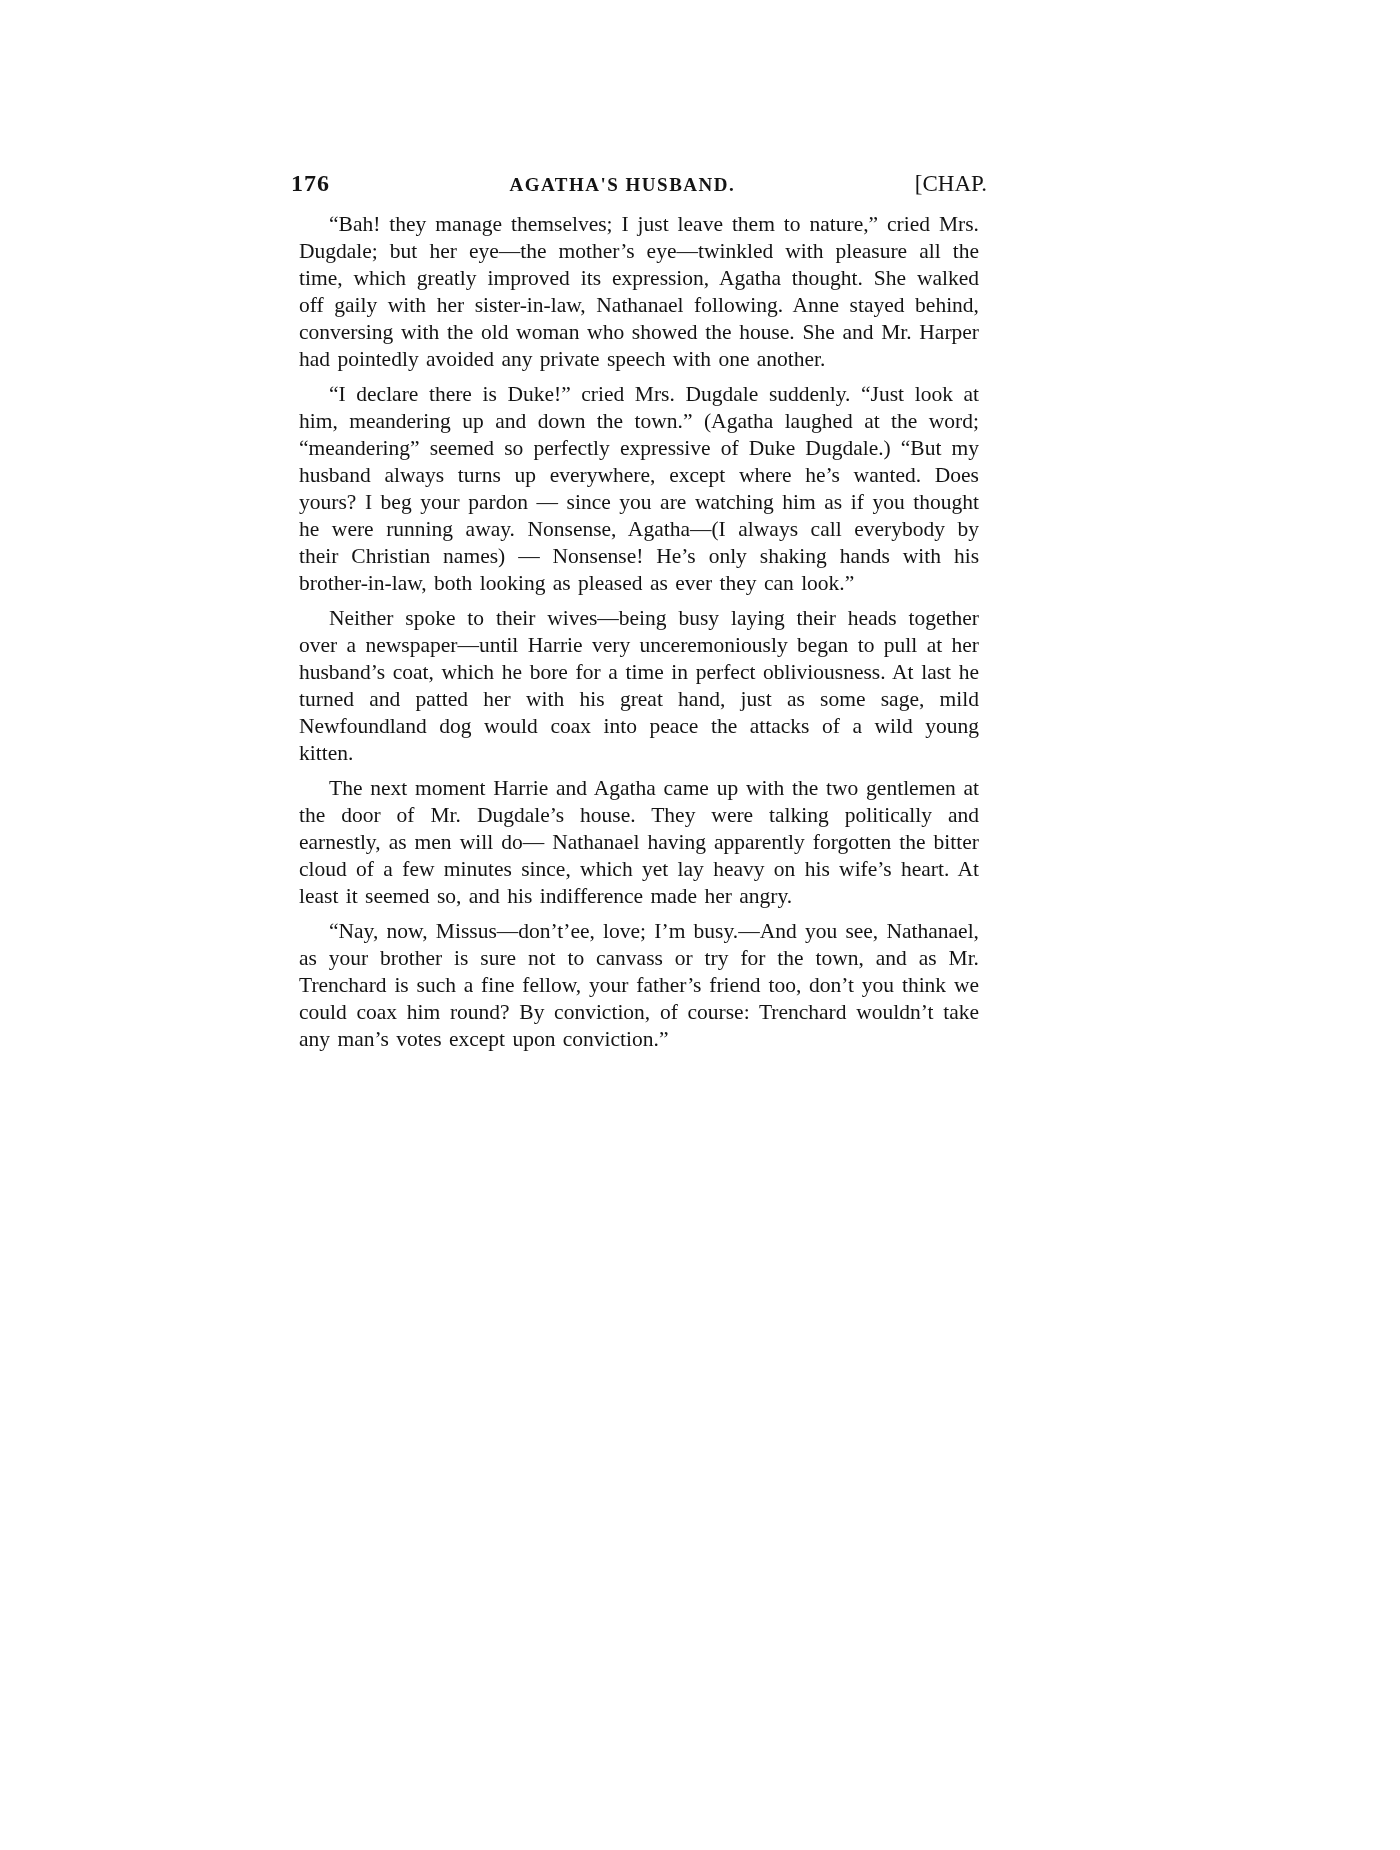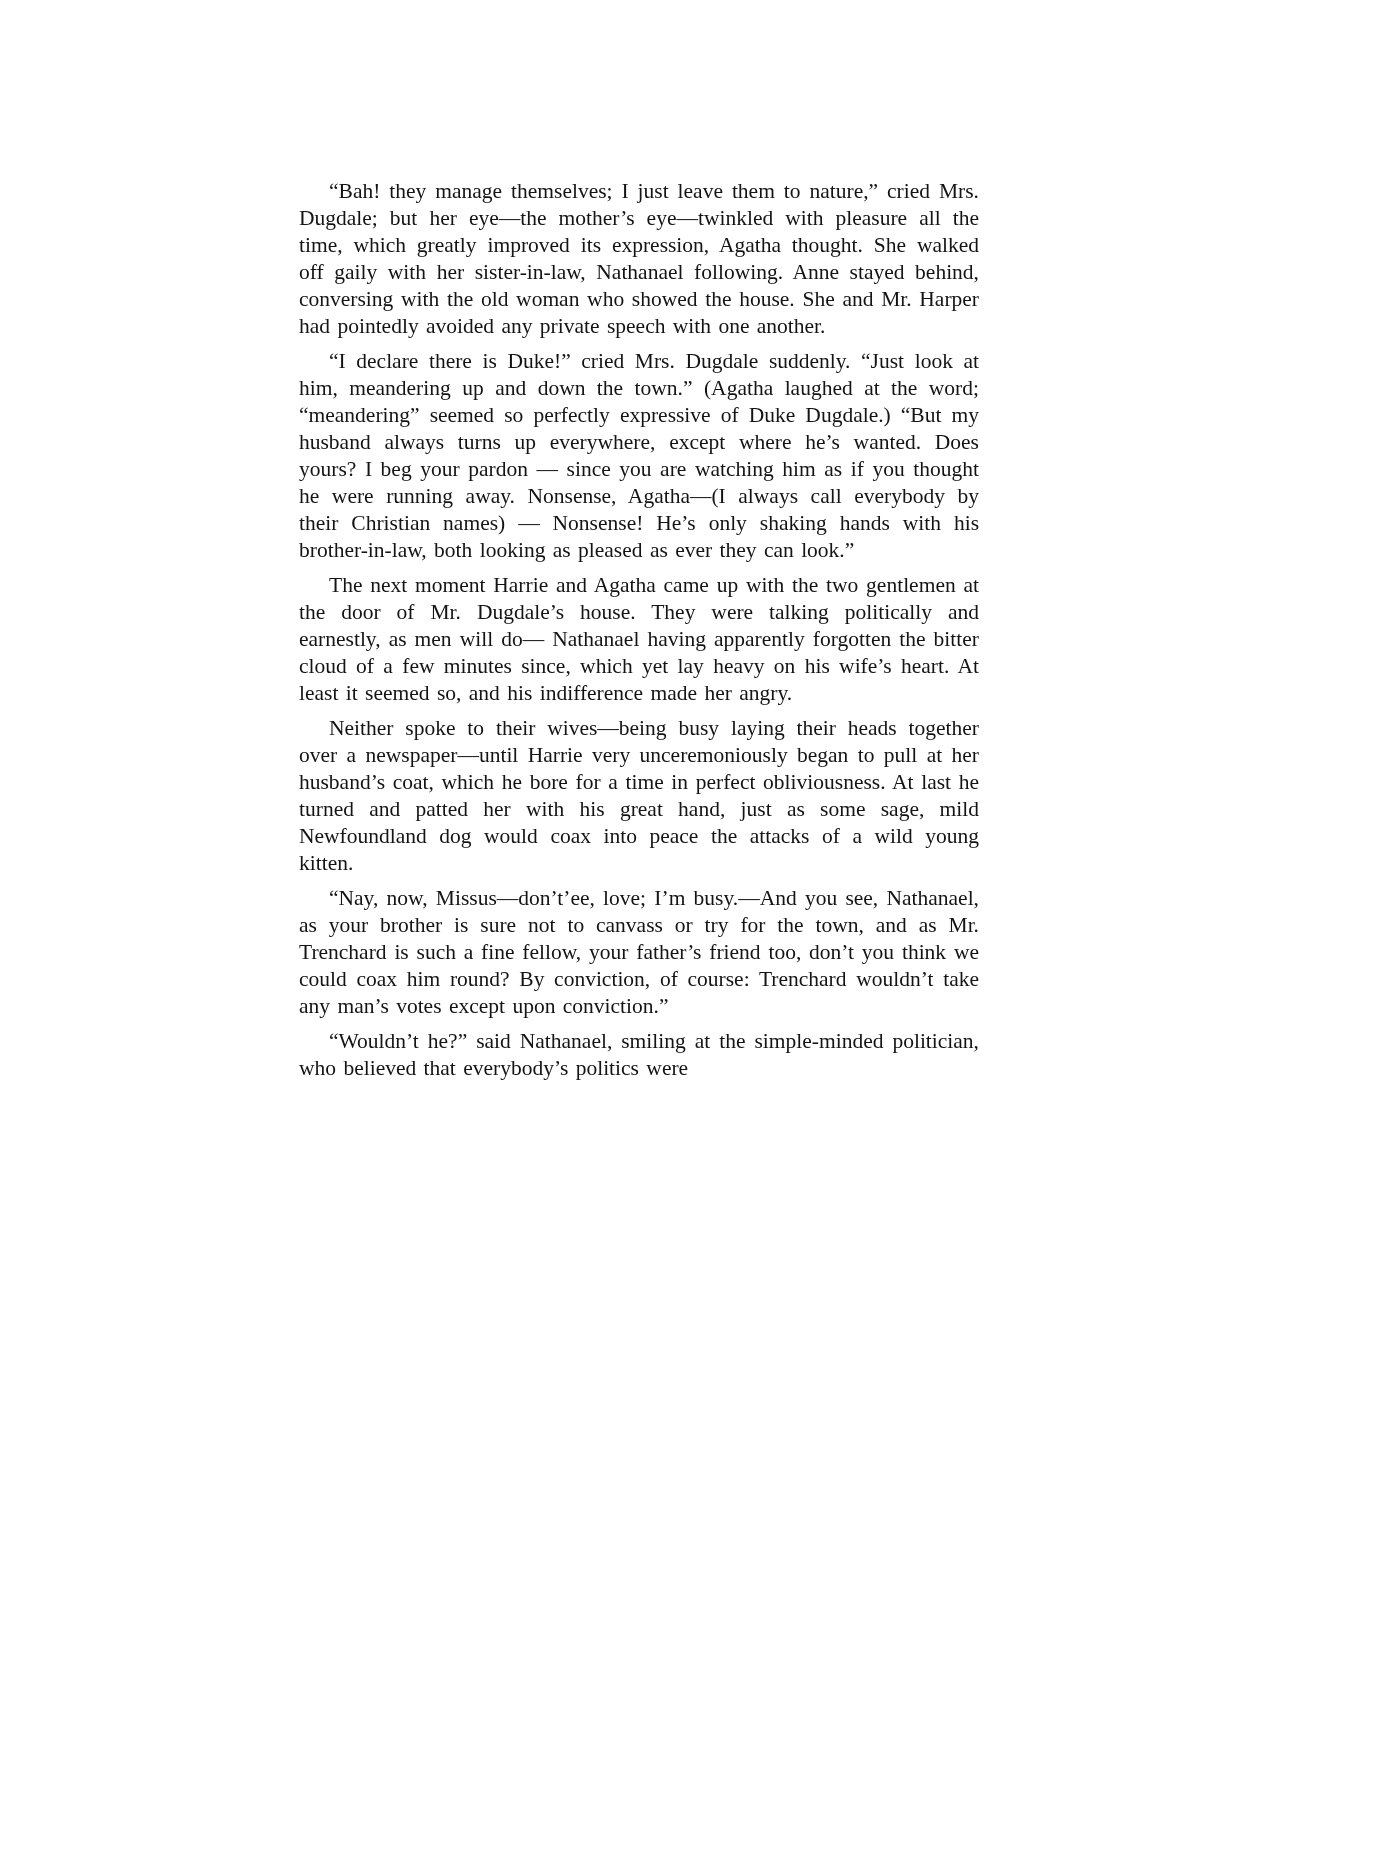--- a/index.html
+++ b/index.html
@@ -53,22 +53,26 @@
     text-align: justify;
     text-indent: 30px;
     word-spacing: 2px;
   }
 </style>
 </head>
 <body>
 
 <div class="page">
   <div class="text-col">
+    <div class="running-head">
+      <span class="page-number">176</span>
+      <span class="running-title">AGATHA'S HUSBAND.</span>
+      <span class="chapter-marker">[CHAP.</span>
+    </div>
     <div class="body-text" id="paragraphs">
         <p>“Bah! they manage themselves; I just leave them to nature,” cried Mrs. Dugdale; but her eye—the mother’s eye—twinkled with pleasure all the time, which greatly improved its expression, Agatha thought.  She walked off gaily with her sister-in-law, Nathanael following.  Anne stayed behind, conversing with the old woman who showed the house.  She and Mr. Harper had pointedly avoided any private speech with one another.</p>
         <p>“I declare there is Duke!” cried Mrs. Dugdale suddenly. “Just look at him, meandering up and down the town.” (Agatha laughed at the word; “meandering” seemed so perfectly expressive of Duke Dugdale.)  “But my husband always turns up everywhere, except where he’s wanted.  Does yours?  I beg your pardon — since you are watching him as if you thought he were running away.  Nonsense, Agatha—(I always call everybody by their Christian names) — Nonsense!  He’s only shaking hands with his brother-in-law, both looking as pleased as ever they can look.”</p>
+        <p>Neither spoke to their wives—being busy laying their heads together over a newspaper—until Harrie very unceremoniously began to pull at her husband’s coat, which he bore for a time in perfect obliviousness.  At last he turned and patted her with his great hand, just as some sage, mild Newfoundland dog would coax into peace the attacks of a wild young kitten.</p>
         <p>The next moment Harrie and Agatha came up with the two gentlemen at the door of Mr. Dugdale’s house.  They were talking politically and earnestly, as men will do— Nathanael having apparently forgotten the bitter cloud of a few minutes since, which yet lay heavy on his wife’s heart. At least it seemed so, and his indifference made her angry.</p>
-        <p>Neither spoke to their wives—being busy laying their heads together over a newspaper—until Harrie very unceremoniously began to pull at her husband’s coat, which he bore for a time in perfect obliviousness.  At last he turned and patted her with his great hand, just as some sage, mild Newfoundland dog would coax into peace the attacks of a wild young kitten.</p>
         <p>“Nay, now, Missus—don’t’ee, love; I’m busy.—And you see, Nathanael, as your brother is sure not to canvass or try for the town, and as Mr. Trenchard is such a fine fellow, your father’s friend too, don’t you think we could coax him round?  By conviction, of course:  Trenchard wouldn’t take any man’s votes except upon conviction.”</p>
-        <p>“Wouldn’t he?” said Nathanael, smiling at the simple-minded politician, who believed that everybody’s politics were</p>
       </div>
   </div>
 </div>
 
 </body></html>

